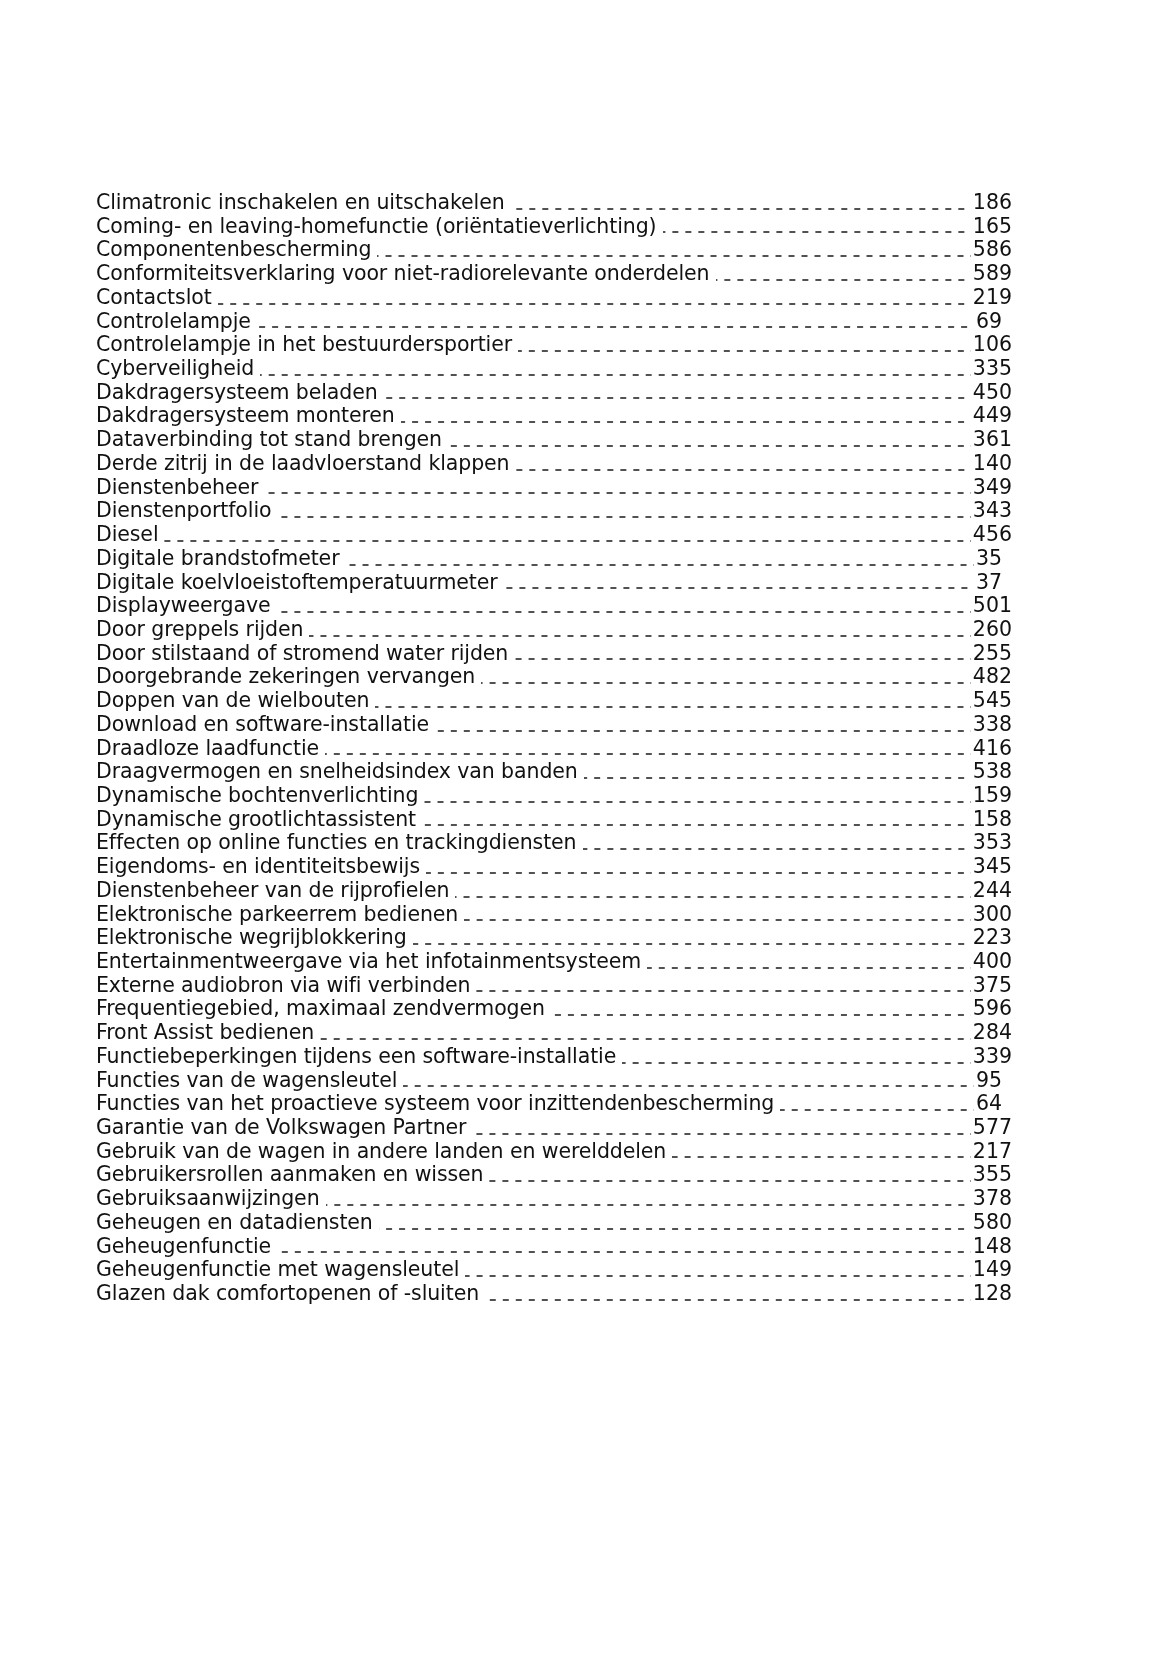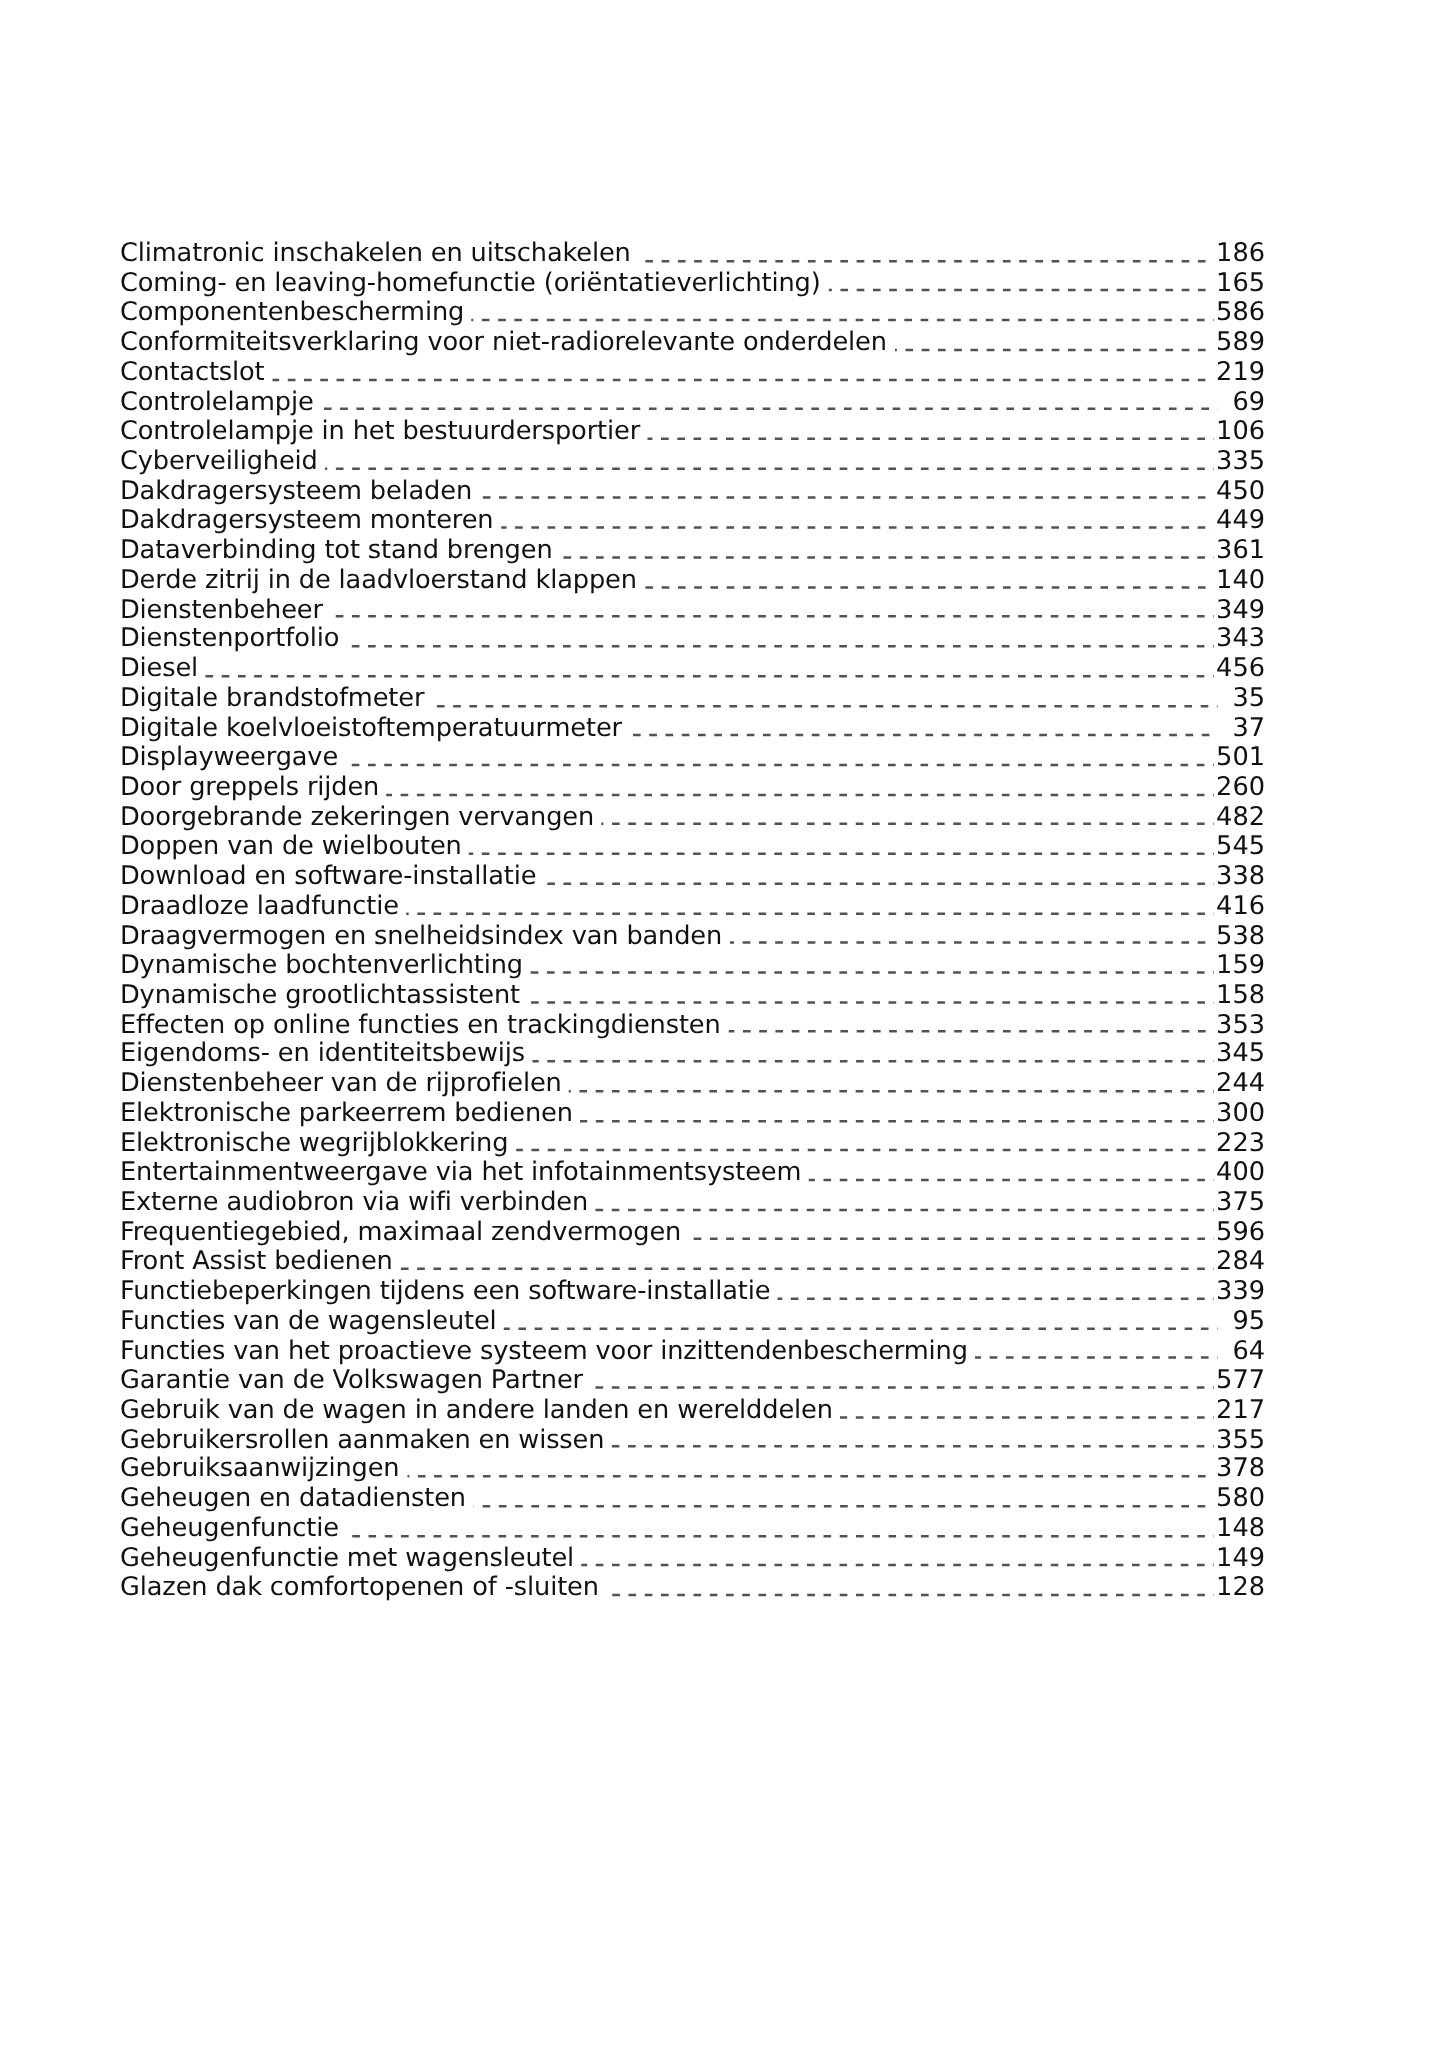--- a/index.html
+++ b/index.html
@@ -46,21 +46,20 @@
       margin-bottom: 5px;
       background-image: linear-gradient(to right, #333333 0, #333333 6px, transparent 6px, transparent 13px);
       background-size: 13px 2px;
       background-repeat: repeat-x;
       background-position: right center;
       opacity: 0.85;
     }
     .index-page {
       flex: 0 0 auto;
       min-width: 36px;
-      text-align: right;
       padding-left: 2px;
     }
   </style>
 </head>
 <body>
 
 <ul class="index-list" id="index-list">
     <li class="index-row">
     <span class="index-term">Climatronic inschakelen en uitschakelen</span>
     <span class="index-leader"></span>
@@ -150,20 +149,25 @@
     <span class="index-term">Displayweergave</span>
     <span class="index-leader"></span>
     <span class="index-page">501</span>
   </li>
     <li class="index-row">
     <span class="index-term">Door greppels rijden</span>
     <span class="index-leader"></span>
     <span class="index-page">260</span>
   </li>
     <li class="index-row">
+    <span class="index-term">Door stilstaand of stromend water rijden</span>
+    <span class="index-leader"></span>
+    <span class="index-page">255</span>
+  </li>
+    <li class="index-row">
     <span class="index-term">Doorgebrande zekeringen vervangen</span>
     <span class="index-leader"></span>
     <span class="index-page">482</span>
   </li>
     <li class="index-row">
     <span class="index-term">Doppen van de wielbouten</span>
     <span class="index-leader"></span>
     <span class="index-page">545</span>
   </li>
     <li class="index-row">

